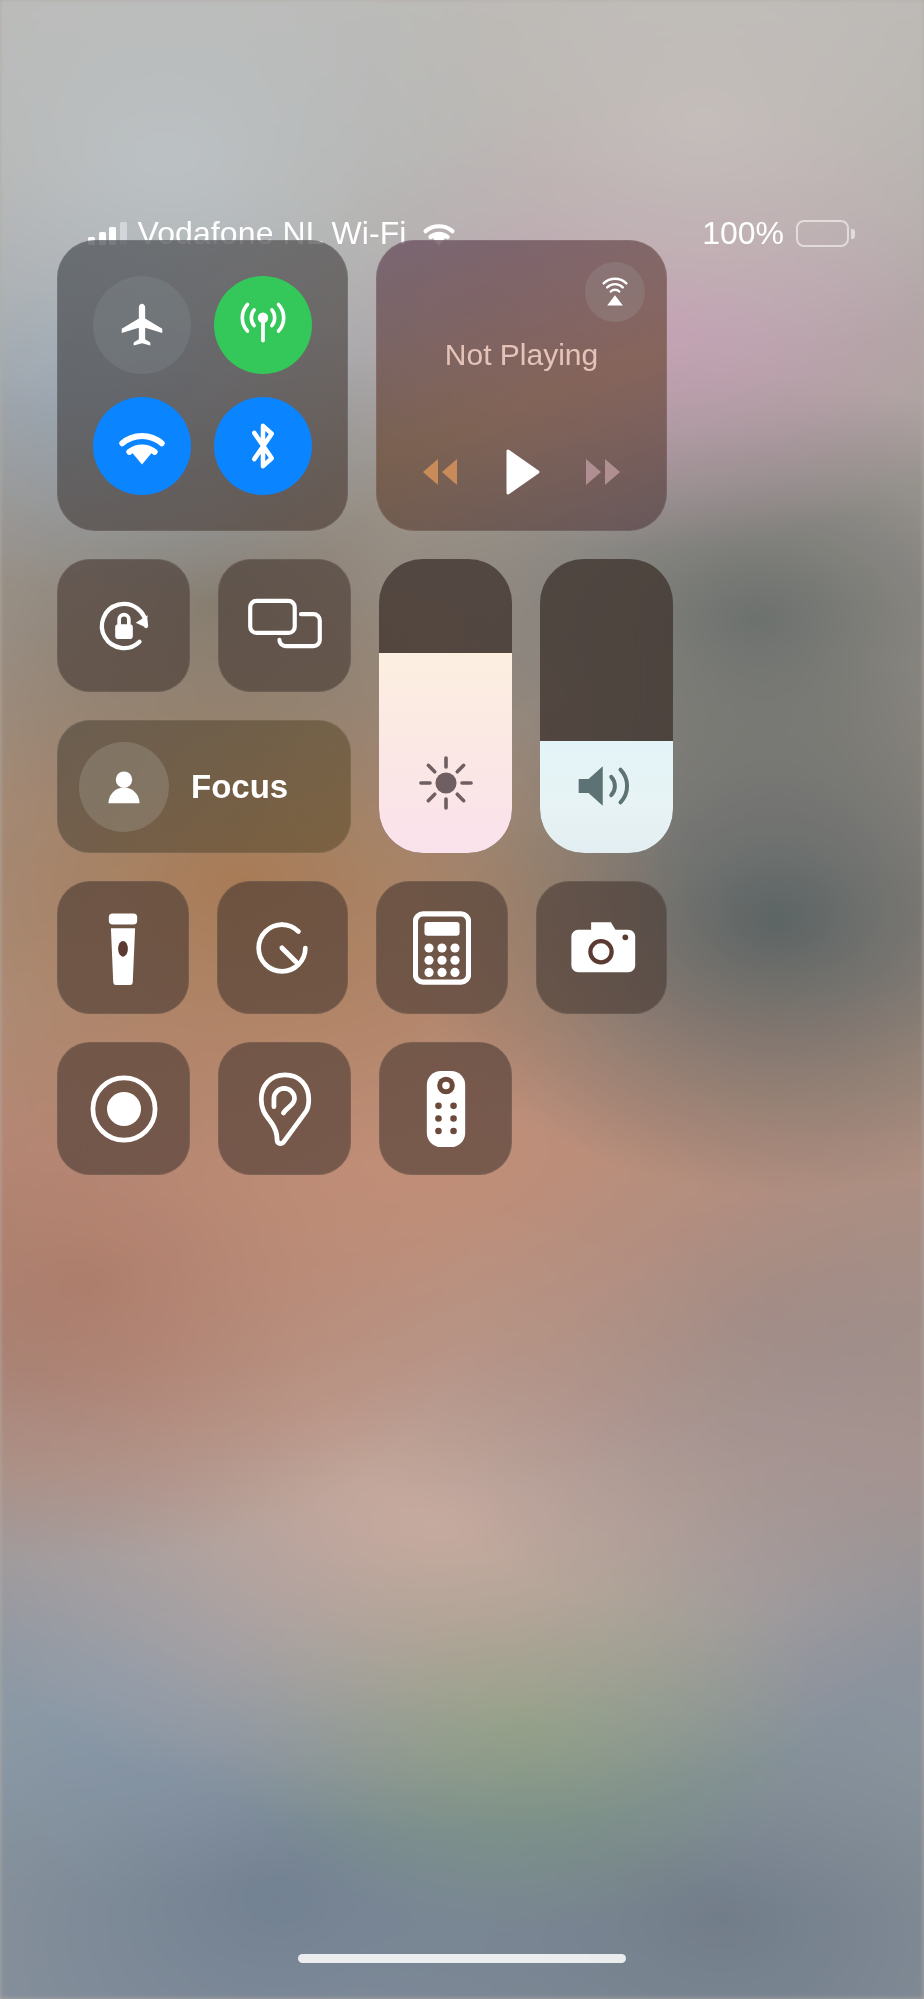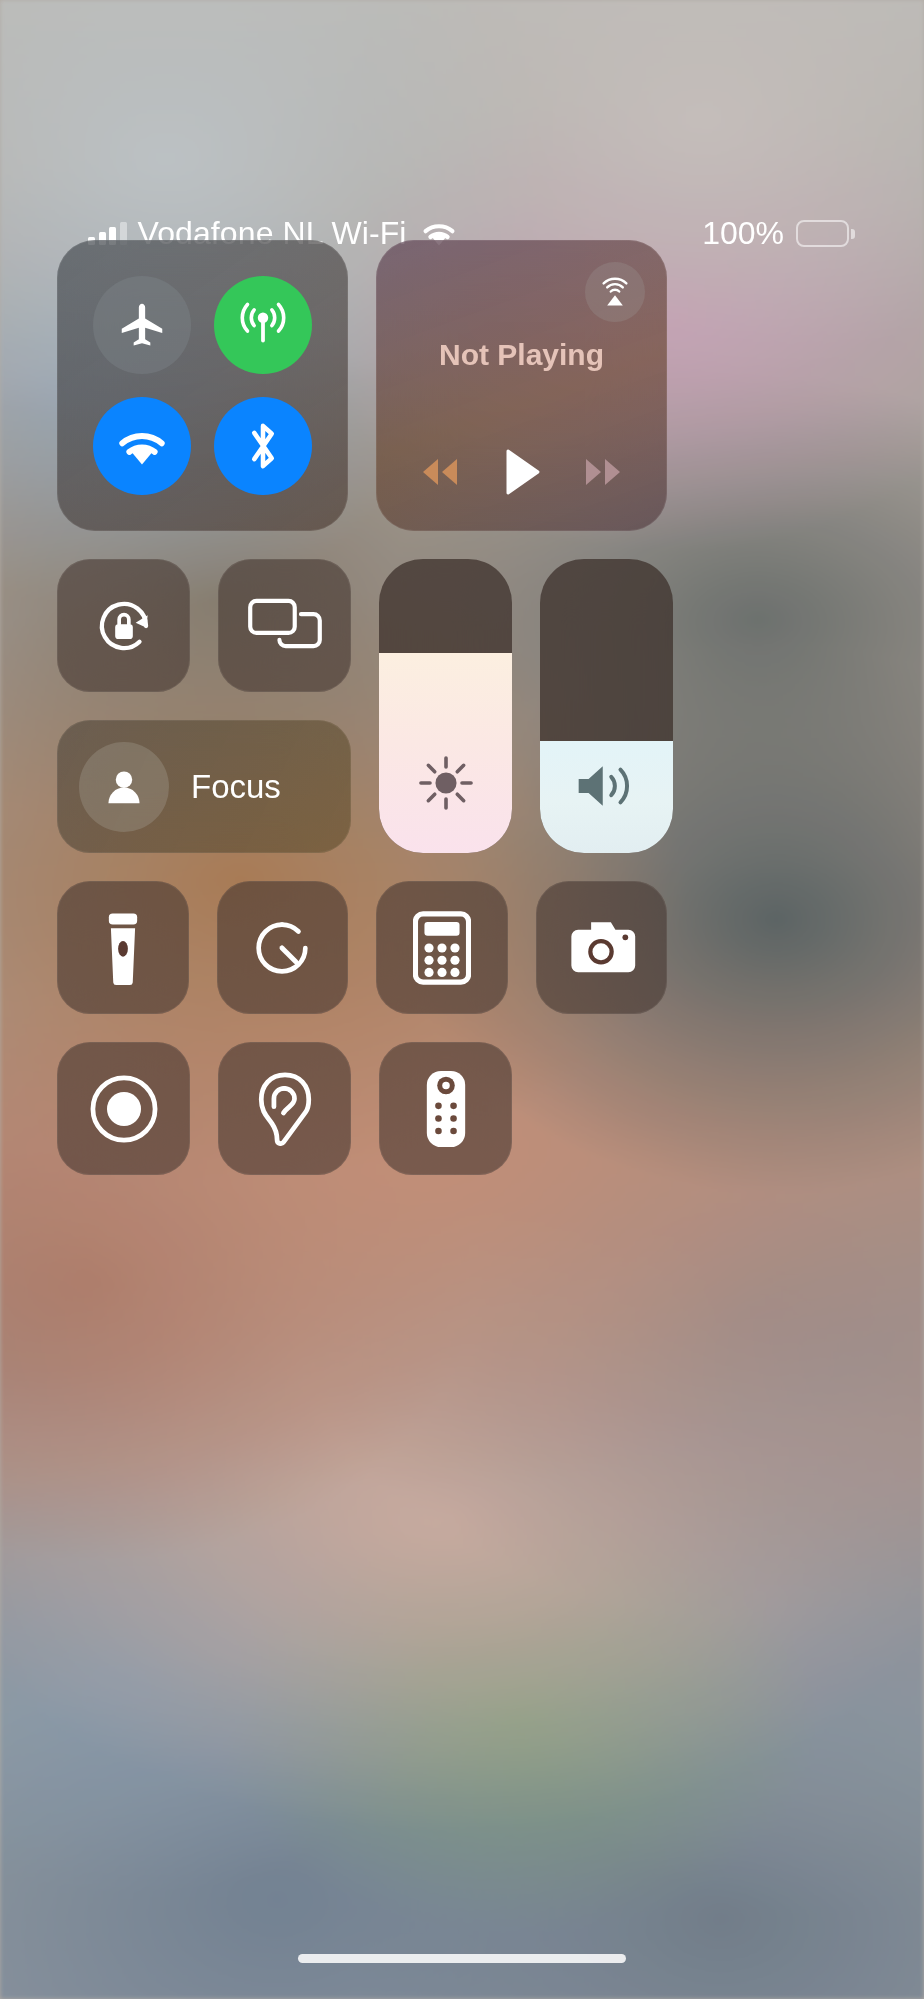--- a/index.html
+++ b/index.html
@@ -128,21 +128,21 @@
   }
   #airplay-btn {
     width: 60px; height: 60px; border-radius: 50%;
     background: rgba(150,140,138,0.38);
     display: flex; align-items: center; justify-content: center;
     align-self: flex-end;
   }
   #now-playing {
     margin-top: 16px;
     text-align: center;
-    font-size: 30px; font-weight: 700;
+    font-size: 30px; font-weight: 400;
     color: rgba(238,204,192,0.92);
   }
   #transport {
     margin-top: auto;
     display: flex; align-items: center; justify-content: space-between;
     padding: 0 14px 12px 14px;
   }
   .tbtn { display: flex; align-items: center; justify-content: center; }
 
   
@@ -176,21 +176,21 @@
   #focus-tile::after {
     content:""; position:absolute; inset:0; border-radius:33px;
     box-shadow: inset 0 0 0 1px rgba(255,255,255,0.06);
   }
   #focus-circle {
     width: 90px; height: 90px; border-radius: 50%;
     background: rgba(160,152,140,0.38);
     display: flex; align-items: center; justify-content: center;
     flex: none;
   }
-  #focus-label { color: #fff; font-size: 33px; font-weight: 400; }
+  #focus-label { color: #fff; font-size: 33px; font-weight: 700; }
 
   
   #sliders { display: flex; gap: 28px; }
   .slider {
     width: 133px; height: 294px;
     border-radius: 44px;
     position: relative; overflow: hidden;
     background: rgba(58,46,40,0.72);
     -webkit-backdrop-filter: blur(30px); backdrop-filter: blur(30px);
   }

